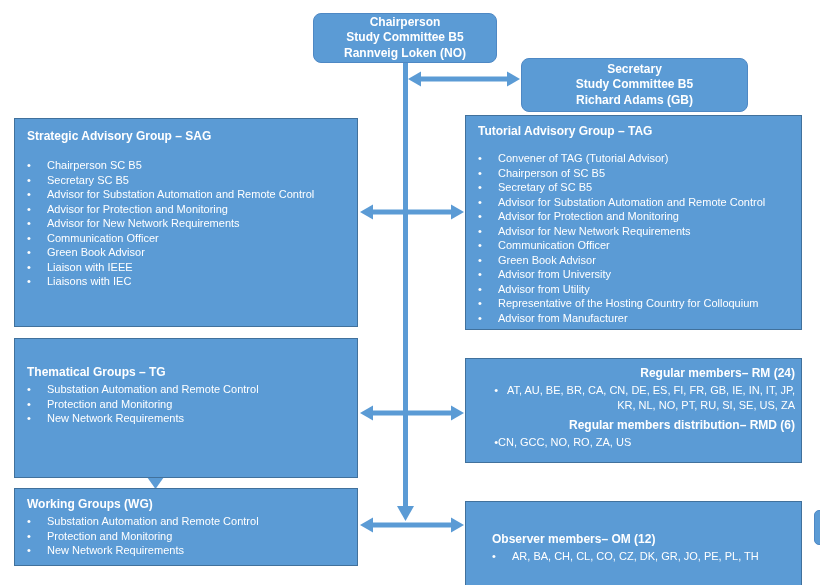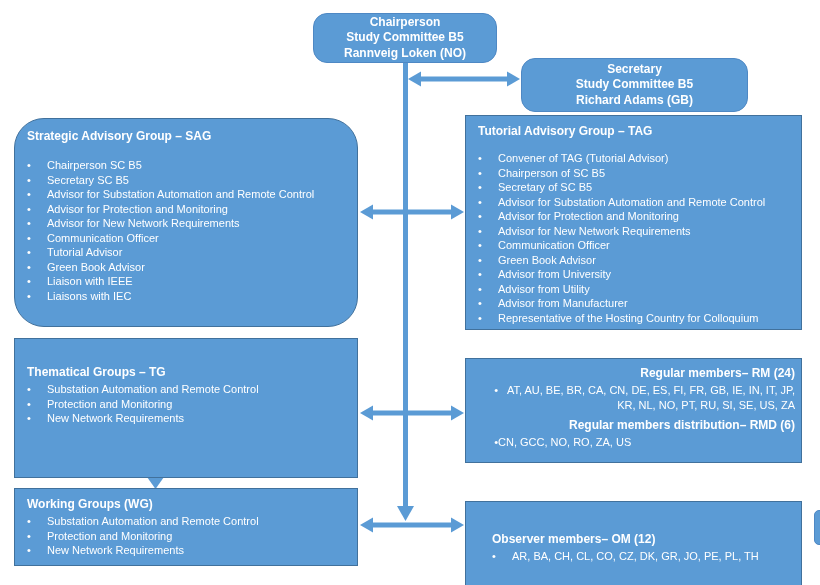--- a/index.html
+++ b/index.html
@@ -4,32 +4,32 @@
 <style>
   html,body{margin:0;padding:0;background:#ffffff;}
   .stage{
     position:relative;width:820px;height:585px;background:#ffffff;overflow:hidden;
     font-family:"Liberation Sans","DejaVu Sans",sans-serif;color:#ffffff;
   }
   .box{
     position:absolute;background:#5b9bd5;border:1px solid #41719c;box-sizing:border-box;
   }
   .round{
-    border-radius:14px;border:1px solid #4e88c4;
+    border-radius:8px;border:1px solid #4e88c4;
     display:flex;flex-direction:column;align-items:center;justify-content:center;
     text-align:center;font-weight:bold;font-size:12px;line-height:15.5px;
   }
   .btitle{font-size:12px;font-weight:bold;line-height:15px;}
   .bullets{margin:0;padding:0;list-style:none;}
   .brow{display:flex;font-size:11px;line-height:14.5px;}
   .brow::before{content:"\2022";width:20px;flex:0 0 20px;font-size:11px;}
   
   #box-chair{left:313px;top:13px;width:184px;height:50px;}
   #box-sec{left:521px;top:58px;width:227px;height:54px;}
-  #box-sag{left:14px;top:118px;width:344px;height:209px;padding:10px 10px 0 12px;border-radius:30px;}
+  #box-sag{left:14px;top:118px;width:344px;height:209px;padding:10px 10px 0 12px;}
   #box-sag .btitle{margin-bottom:14px;}
   #box-tag{left:465px;top:115px;width:337px;height:215px;padding:8px 8px 0 12px;}
   #box-tag .btitle{margin-bottom:12px;}
   #box-tg{left:14px;top:338px;width:344px;height:140px;padding:26px 10px 0 12px;}
   #box-tg .btitle{margin-bottom:2px;}
   #box-rm{left:465px;top:358px;width:337px;height:105px;padding:7px 6px 0 12px;text-align:right;}
   #box-rm .btitle{margin-bottom:2px;}
   #box-rm .rmd-title{margin-top:6px;}
   #box-wg{left:14px;top:488px;width:344px;height:78px;padding:8px 10px 0 12px;}
   #box-wg .btitle{margin-bottom:2px;}
@@ -108,23 +108,20 @@
       <div class="brow">
           <span>Advisor for Protection and Monitoring</span>
         </div>
       <div class="brow">
           <span>Advisor for New Network Requirements</span>
         </div>
       <div class="brow">
           <span>Communication Officer</span>
         </div>
       <div class="brow">
-          <span>Tutorial Advisor</span>
-        </div>
-      <div class="brow">
           <span>Green Book Advisor</span>
         </div>
       <div class="brow">
           <span>Liaison with IEEE</span>
         </div>
       <div class="brow">
           <span>Liaisons with IEC</span>
         </div>
     </div>
   </div>
@@ -156,24 +153,24 @@
       <div class="brow">
           <span>Green Book Advisor</span>
         </div>
       <div class="brow">
           <span>Advisor from University</span>
         </div>
       <div class="brow">
           <span>Advisor from Utility</span>
         </div>
       <div class="brow">
+          <span>Representative of the Hosting Country for Colloquium</span>
+        </div>
+      <div class="brow">
           <span>Advisor from Manufacturer</span>
-        </div>
-      <div class="brow">
-          <span>Representative of the Hosting Country for Colloquium</span>
         </div>
     </div>
   </div>
 
   <div class="box" id="box-tg">
     <div class="btitle">Thematical Groups – TG</div>
     <div class="bullets">
       <div class="brow">
           <span>Substation Automation and Remote Control</span>
         </div>

